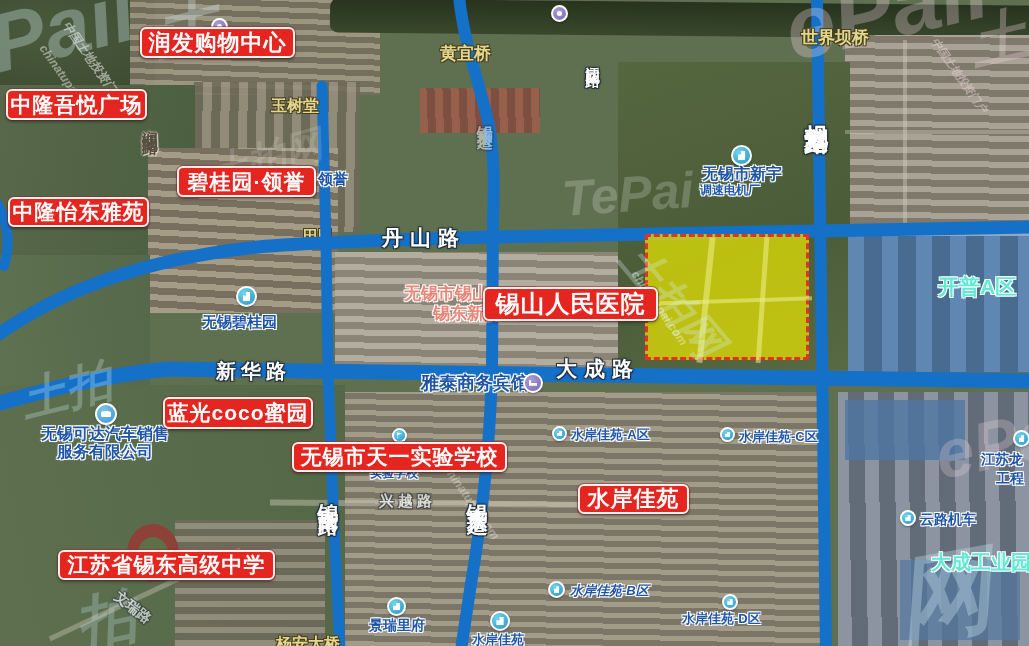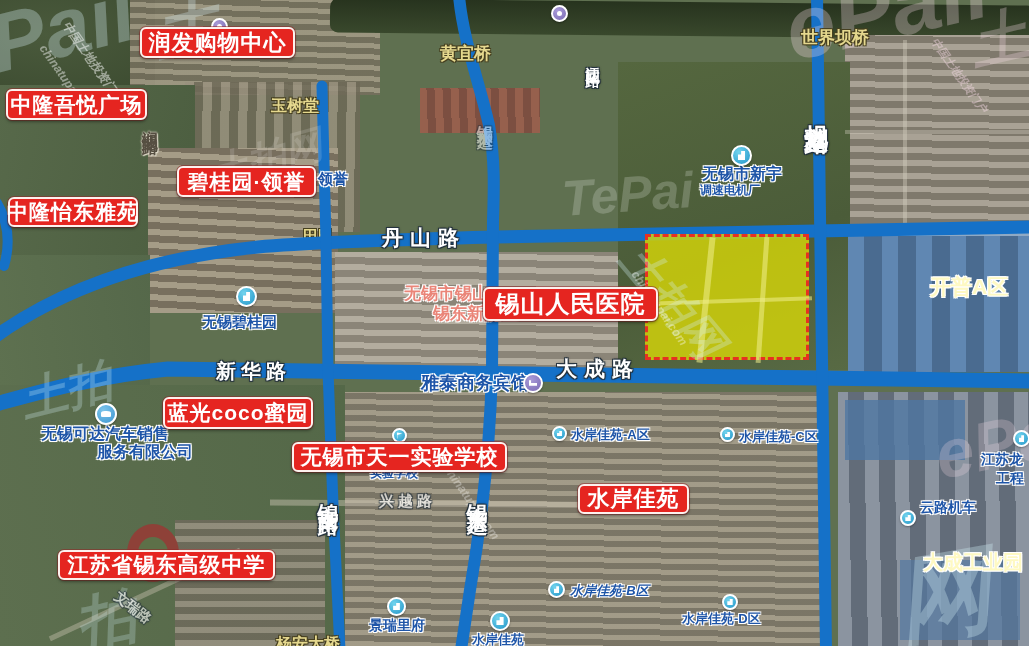--- a/index.html
+++ b/index.html
@@ -10,21 +10,21 @@
   #roads{position:absolute;left:0;top:0;z-index:10;}
   #parcel{position:absolute;z-index:15;background:rgba(214,213,8,.82);border:3px dashed #e63122;}
   #parcel .streak{position:absolute;background:rgba(240,238,140,.55);}
   .wm{position:absolute;z-index:30;font-weight:bold;white-space:nowrap;pointer-events:none;transform-origin:0 0;font-style:italic;}
   .tx{position:absolute;z-index:40;font-weight:bold;white-space:nowrap;line-height:1.05;}
   .under-road{z-index:8;}
   .white-out{color:#fff;text-shadow:-1px -1px 0 #24323e,1px -1px 0 #24323e,-1px 1px 0 #24323e,1px 1px 0 #24323e,0 0 3px rgba(0,0,0,.8);}
   .vert{writing-mode:vertical-rl;text-orientation:upright;}
   .poi-t{color:#1e55a8;text-shadow:-1px -1px 0 #fff,1px -1px 0 #fff,-1px 1px 0 #fff,1px 1px 0 #fff,0 0 2px #fff;}
   .yellow-t{color:#e5d88e;text-shadow:-1px -1px 0 #463f1f,1px -1px 0 #463f1f,-1px 1px 0 #463f1f,1px 1px 0 #463f1f;}
-  .salmon-t{color:#fef9c3;text-shadow:-1px -1px 0 #fff,1px -1px 0 #fff,-1px 1px 0 #fff,1px 1px 0 #fff;}
+  .salmon-t{color:#5eead4;text-shadow:-1px -1px 0 #fff,1px -1px 0 #fff,-1px 1px 0 #fff,1px 1px 0 #fff;margin-left:8px;}
   .pink-t{color:#ea8578;text-shadow:-1px -1px 0 #fff,1px -1px 0 #fff,-1px 1px 0 #fff,1px 1px 0 #fff;}
   .dark-t{color:#564f42;text-shadow:0 0 2px #d9d3c3,0 0 2px #d9d3c3,1px 1px 1px #e6e0d0;}
   .lbl-red{position:absolute;z-index:60;background:#e52520;color:#fff;font-weight:bold;border:2px solid #fdf1ee;border-radius:6px;display:flex;align-items:center;justify-content:center;white-space:nowrap;letter-spacing:1px;box-shadow:0 2px 3px rgba(0,0,0,.35),0 0 0 1px rgba(150,40,40,.55);}
   .poi-icon{position:absolute;z-index:45;border-radius:50%;border:2px solid #fff;display:flex;align-items:center;justify-content:center;box-shadow:0 1px 2px rgba(0,0,0,.35);background:radial-gradient(circle at 35% 30%,#72d4ee,#2295c8);}
   .poi-icon.car{background:radial-gradient(circle at 35% 30%,#7cc4ea,#3d97d2);}
   .poi-icon.bed,.poi-icon.purple{background:radial-gradient(circle at 35% 30%,#a99bd8,#7a6ab4);}
   .g{background:#fff;}
   .g-building{width:45%;height:52%;clip-path:polygon(0 100%,0 40%,45% 40%,45% 0,100% 0,100% 100%);}
   .g-car{width:55%;height:28%;border-radius:40% 45% 15% 15%;}
   .g-bed{width:55%;height:35%;clip-path:polygon(0 100%,0 0,28% 0,28% 50%,100% 50%,100% 100%);}
@@ -75,48 +75,48 @@
 
   <div id="parcel" style="left:645px;top:234px;width:164px;height:126px;">
     <div class="streak" style="left:55px;top:0;width:6px;height:126px;transform:rotate(6deg);"></div>
     <div class="streak" style="left:112px;top:0;width:5px;height:126px;transform:rotate(4deg);"></div>
     <div class="streak" style="left:0;top:62px;width:164px;height:4px;transform:rotate(-2deg);"></div>
   </div>
 
 <div class="lbl-red" style="width: 155px; height: 31px; font-size: 22px; left: 140px; top: 27px;">润发购物中心</div>
     <div class="lbl-red" style="width: 141px; height: 31px; font-size: 21px; left: 6px; top: 89px;">中隆吾悦广场</div>
     <div class="lbl-red" style="width: 139px; height: 31px; font-size: 21px; left: 177px; top: 166px;">碧桂园·领誉</div>
-    <div class="lbl-red" style="width: 130px; height: 30px; font-size: 21px; left: 8px; top: 197px;">中隆怡东雅苑</div>
+    <div class="lbl-red" style="width: 141px; height: 30px; font-size: 21px; left: 8px; top: 197px;">中隆怡东雅苑</div>
     <div class="lbl-red" style="width: 175px; height: 34px; font-size: 24px; left: 483px; top: 287px;">锡山人民医院</div>
     <div class="lbl-red" style="width: 150px; height: 32px; font-size: 21px; left: 163px; top: 397px;">蓝光coco蜜园</div>
     <div class="lbl-red" style="width: 215px; height: 30px; font-size: 21px; left: 292px; top: 442px;">无锡市天一实验学校</div>
     <div class="lbl-red" style="width: 111px; height: 30px; font-size: 22px; left: 578px; top: 484px;">水岸佳苑</div>
     <div class="lbl-red" style="width: 217px; height: 30px; font-size: 21px; left: 58px; top: 550px;">江苏省锡东高级中学</div>
     <div class="tx white-out" style="font-size: 21px; letter-spacing: 7px; left: 382px; top: 227px;">丹山路</div>
     <div class="tx white-out" style="font-size: 20px; letter-spacing: 5px; left: 216px; top: 361px;">新华路</div>
     <div class="tx white-out" style="font-size: 21px; letter-spacing: 7px; left: 556px; top: 358px;">大成路</div>
     <div class="tx white-out vert" style="font-size: 24px; letter-spacing: 2px; left: 804px; top: 106px;">规划道路</div>
     <div class="tx white-out vert" style="font-size: 21px; letter-spacing: 4px; left: 317px; top: 486px;">锦安南路</div>
     <div class="tx white-out vert" style="font-size: 21px; letter-spacing: 4px; left: 466px; top: 486px;">锡东大道</div>
     <div class="tx white-out vert" style="font-size: 15px; letter-spacing: 3px; left: 585px; top: 55px;">迂回路</div>
     <div class="tx white-out vert" style="font-size: 16px; letter-spacing: 3px; opacity: 0.5; left: 476px; top: 112px;">锡东大道</div>
     <div class="tx vert dark-t" style="font-size: 16px; letter-spacing: 3px; left: 141px; top: 117px;">润锡北路</div>
     <div class="tx poi-t" style="font-size: 16px; left: 702px; top: 166px;">无锡市新宇</div>
     <div class="tx poi-t" style="font-size: 12px; left: 700px; top: 184px;">调速电机厂</div>
     <div class="tx poi-t" style="font-size: 15px; left: 202px; top: 314px;">无锡碧桂园</div>
     <div class="tx poi-t" style="font-size: 16px; left: 41px; top: 426px;">无锡可达汽车销售</div>
-    <div class="tx poi-t" style="font-size: 16px; left: 57px; top: 444px; margin-left: 40px;">服务有限公司</div>
+    <div class="tx poi-t" style="font-size: 16px; left: 57px; top: 444px;">服务有限公司</div>
     <div class="tx poi-t" style="font-size: 18px; left: 421px; top: 374px;">雅泰商务宾馆</div>
     <div class="tx poi-t" style="font-size: 13px; left: 571px; top: 428px;">水岸佳苑-A区</div>
     <div class="tx poi-t" style="font-size: 13px; left: 739px; top: 430px;">水岸佳苑-C区</div>
     <div class="tx poi-t" style="font-size: 13px; left: 570px; top: 584px; font-style: italic;">水岸佳苑-B区</div>
     <div class="tx poi-t" style="font-size: 13px; left: 682px; top: 612px;">水岸佳苑-D区</div>
     <div class="tx poi-t" style="font-size: 13px; left: 472px; top: 633px;">水岸佳苑</div>
     <div class="tx poi-t" style="font-size: 14px; left: 369px; top: 618px;">景瑞里府</div>
-    <div class="tx poi-t" style="font-size: 14px; left: 920px; top: 500px;">云路机车</div>
+    <div class="tx poi-t" style="font-size: 14px; left: 920px; top: 512px;">云路机车</div>
     <div class="tx poi-t" style="font-size: 14px; left: 981px; top: 452px;">江苏龙</div>
     <div class="tx poi-t" style="font-size: 14px; left: 996px; top: 471px;">工程</div>
     <div class="tx poi-t" style="font-size: 12px; left: 370px; top: 467px;">实验学校</div>
     <div class="tx poi-t" style="font-size: 15px; left: 298px; top: 171px;">园·领誉</div>
     <div class="tx pink-t" style="font-size: 17px; left: 404px; top: 285px;">无锡市锡山</div>
     <div class="tx pink-t" style="font-size: 17px; left: 433px; top: 305px;">锡东新院区</div>
     <div class="tx yellow-t" style="font-size: 17px; left: 440px; top: 45px;">黄宜桥</div>
     <div class="tx yellow-t" style="font-size: 17px; left: 801px; top: 29px;">世界坝桥</div>
     <div class="tx yellow-t" style="font-size: 16px; left: 271px; top: 98px;">玉树堂</div>
     <div class="tx yellow-t" style="font-size: 16px; left: 276px; top: 636px;">杨安大桥</div>

